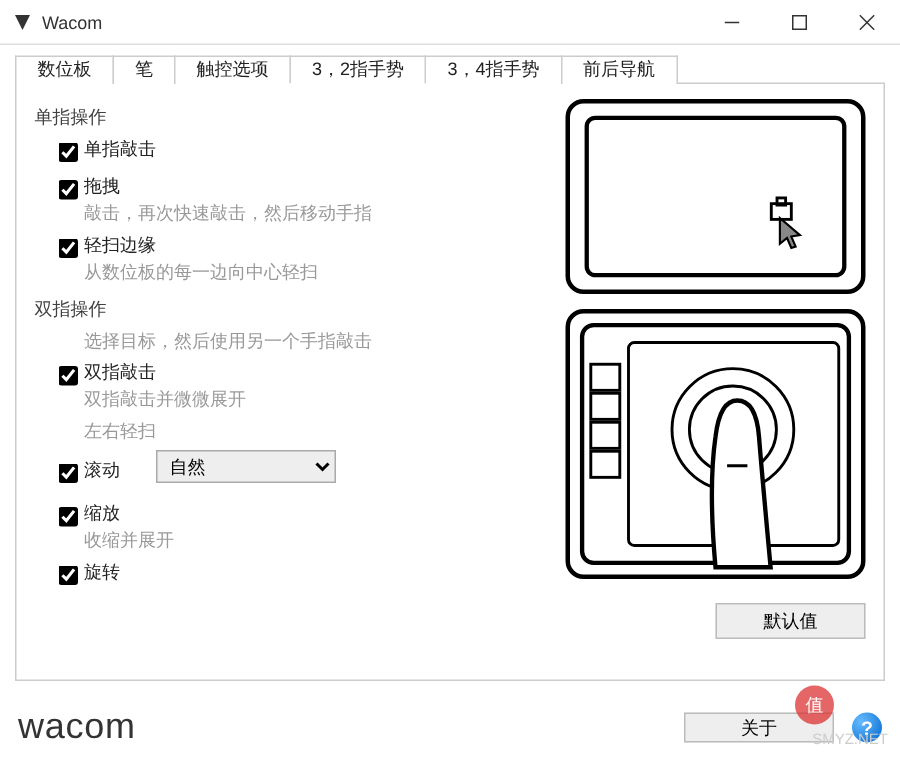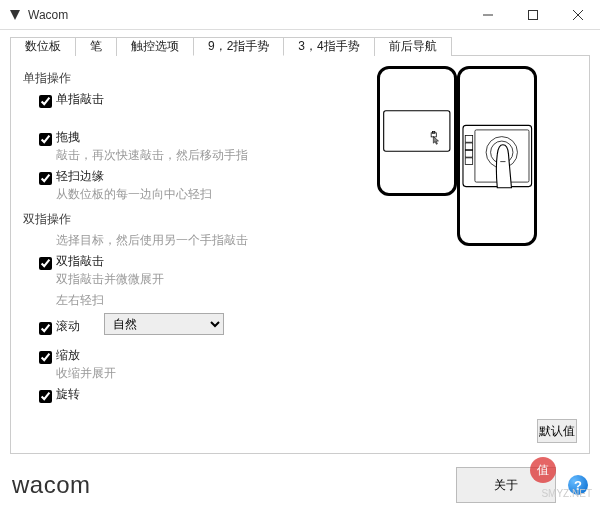--- a/index.html
+++ b/index.html
@@ -9,38 +9,38 @@
 .titlebar .title { flex: 1; font-size: 12px; color: #333; }
 .winbtn { width: 45px; height: 30px; display: flex; align-items: center; justify-content: center; color: #333; }
 .winbtn svg { width: 10px; height: 10px; }
 .content { padding: 6px 10px 0 10px; }
 .tabs { display: flex; border-bottom: 1px solid #ccc; position: relative; }
 .tab { padding: 0 14px; border: 1px solid #ccc; border-bottom: none; margin-right: -1px; background: #fff; font-size: 12px; position: relative; top: 1px; color: #222; }
 .tab.active { background: #fff; border-bottom: 1px solid #fff; z-index: 2; }
 .tab:not(.active) { background: #fff; }
 .panel { border: 1px solid #ccc; border-top: none; height: 398px; padding: 10px 12px; display: flex; }
 .left { flex: 1; }
-.right { width: 200px; display: flex; flex-direction: row; }
+.right { width: 200px; display: flex; flex-direction: column; }
 .section-title { font-size: 12px; color: #404040; margin: 4px 0 4px 0; }
 .opt { margin: 0 0 2px 16px; }
 .opt .row { display: flex; align-items: flex-end; }
 .opt input[type=checkbox] { width: 13px; height: 13px; margin-right: 4px; accent-color: #000; }
 .opt.blue input[type=checkbox] { accent-color: #0078d7; outline: 1px solid #0078d7; }
 .opt label { font-size: 12px; color: #222; }
 .opt .desc { font-size: 12px; color: #999; margin-left: 17px; margin-top: 1px; }
 .opt.highlight { background: #fff; }
 .opt .select { margin-left: 24px; }
 select { font-size: 12px; padding: 2px 4px; width: 120px; height: 22px; border: 1px solid #aaa; background: #eee; }
 .illus { border: 3px solid #000; border-radius: 12px; background: #fff; margin-bottom: 10px; position: relative; overflow: hidden; }
 .illus.top { height: 130px; }
 .illus.bot { height: 180px; }
 .defbtn { align-self: flex-end; margin-top: 6px; width: 100px; height: 24px; border: 1px solid #bbb; background: #eee; font-size: 12px; }
 .footer { position: absolute; bottom: 0; left: 0; right: 0; height: 40px; display: flex; align-items: center; padding: 0 12px; }
 .logo { font-family: Arial; font-size: 24px; letter-spacing: 0.5px; color: #333; flex: 1; }
-.aboutbtn { width: 100px; height: 36px; border: 1px solid #bbb; background: #eee; font-size: 12px; margin-right: 12px; }
+.aboutbtn { width: 100px; height: 20px; border: 1px solid #bbb; background: #eee; font-size: 12px; margin-right: 12px; }
 .helpicon { width: 20px; height: 20px; border-radius: 50%; background: radial-gradient(circle at 30% 30%, #6bf, #06c); color: #fff; display: flex; align-items: center; justify-content: center; font-weight: bold; font-size: 13px; }
 .watermark { position: absolute; right: 8px; bottom: 6px; font-size: 10px; color: #ccc; pointer-events: none; }
 .wm-badge { position: absolute; right: 44px; bottom: 22px; width: 26px; height: 26px; border-radius: 50%; background: #d33; color: #fff; font-size: 12px; display: flex; align-items: center; justify-content: center; pointer-events: none; opacity: 0.75; }
 </style>
 </head>
 <body>
 
 <div class="titlebar">
   <svg class="ticon" viewBox="0 0 14 14">
       <path d="M2 2 L12 2 L7 12 Z" fill="#333"></path>
@@ -62,35 +62,35 @@
         <line x1="10" y1="0" x2="0" y2="10" stroke="#333" stroke-width="1"></line>
       </svg>
     </div>
 </div>
 
 <div class="content">
   <div class="tabs">
     <div class="tab">数位板</div>
     <div class="tab">笔</div>
     <div class="tab">触控选项</div>
-    <div class="tab active">9，2指手势</div>
+    <div class="tab active">3，2指手势</div>
     <div class="tab">3，4指手势</div>
     <div class="tab">前后导航</div>
   </div>
 
   <div class="panel">
     <div class="left">
       <div class="section-title">单指操作</div>
       <div class="opt">
           <div class="row">
             <input type="checkbox" checked="" style="">
             <label>单指敲击</label>
           </div>
         </div>
-      <div class="opt" style="margin-top:21px">
+      <div class="opt" style="margin-top:8px">
           <div class="row">
             <input type="checkbox" checked="" style="">
             <label>拖拽</label>
           </div>
           <div class="desc">敲击，再次快速敲击，然后移动手指</div>
         </div>
       <div class="opt" style="margin-top:4px">
           <div class="row">
             <input type="checkbox" checked="" style="">
             <label>轻扫边缘</label>

